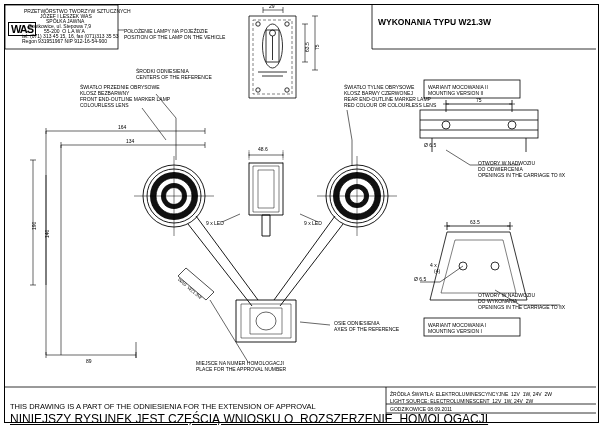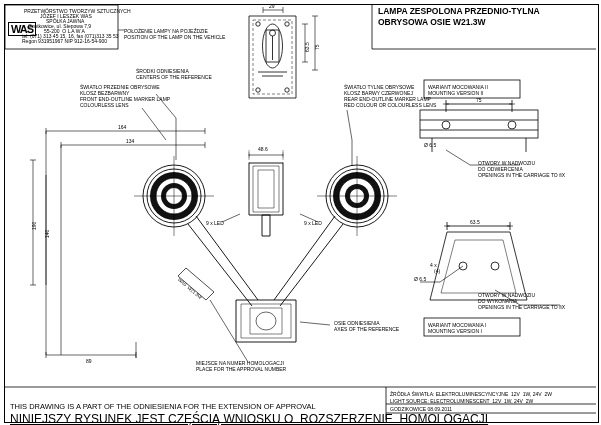--- a/index.html
+++ b/index.html
@@ -202,22 +202,21 @@
     <span>WAS</span>
   </div>
   <div class="txt" style="left:24px;top:8px;">PRZETWÓRSTWO TWORZYW SZTUCZNYCH</div>
   <div class="txt" style="left:40px;top:13px;">JÓZEF I LESZEK WAS</div>
   <div class="txt" style="left:46px;top:18px;">SPÓŁKA JAWNA</div>
   <div class="txt" style="left:28px;top:23px;">Gostkowice, ul. Stepowa 7,9</div>
   <div class="txt" style="left:44px;top:28px;">55-200  O L A W A</div>
   <div class="txt" style="left:22px;top:33px;">tel. (071) 313 45 15, 16, fax (071)313 35 53</div>
   <div class="txt" style="left:22px;top:38px;">Regon 931951967 NIP 912-16-54-900</div>
 
-  <div class="title" style="left:378px;top:6px;">LAMPA ZESPOLONA PRZEDNIO-TYLNA</div>
-  <div class="title" style="left:378px;top:17px;">OBRYSOWA OSIE W21.3W</div>
+  <div class="title" style="left:378px;top:17px;">WYKONANIA TYPU W21.3W</div>
 
   <div class="txt" style="left:124px;top:28px;">POŁOŻENIE LAMPY NA POJEŹDZIE</div>
   <div class="txt" style="left:124px;top:34px;">POSITION OF THE LAMP ON THE VEHICLE</div>
 
   <div class="txt" style="left:136px;top:68px;">ŚRODKI ODNIESIENIA</div>
   <div class="txt" style="left:136px;top:74px;">CENTERS OF THE REFERENCE</div>
 
   <div class="txt" style="left:80px;top:84px;">ŚWIATŁO PRZEDNIE OBRYSOWE</div>
   <div class="txt" style="left:80px;top:90px;">KLOSZ BEZBARWNY</div>
   <div class="txt" style="left:80px;top:96px;">FRONT END-OUTLINE MARKER LAMP</div>

